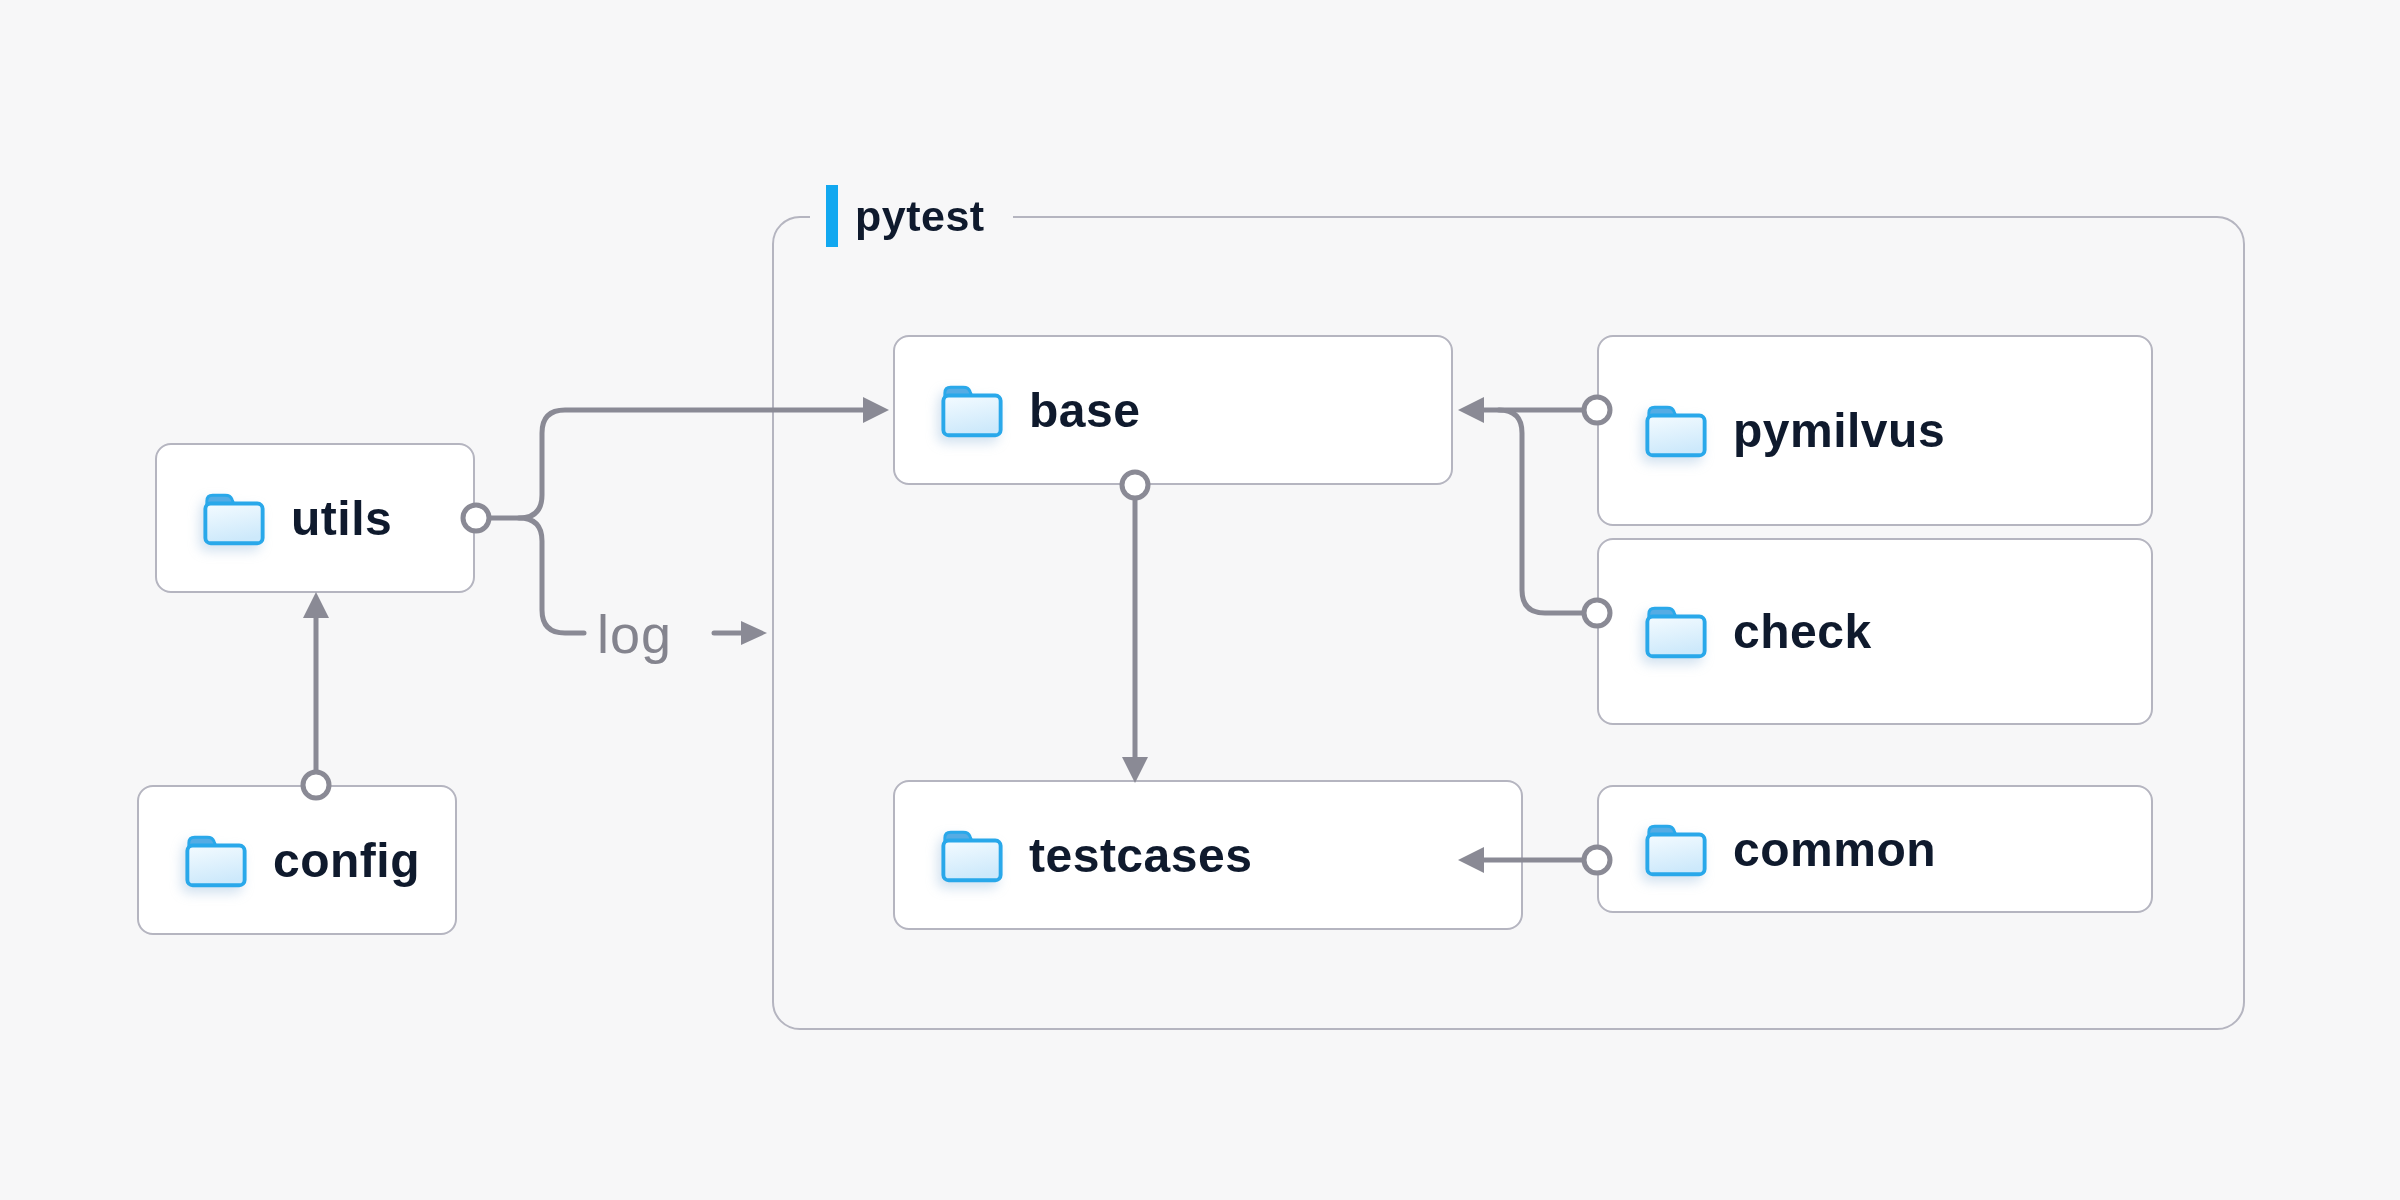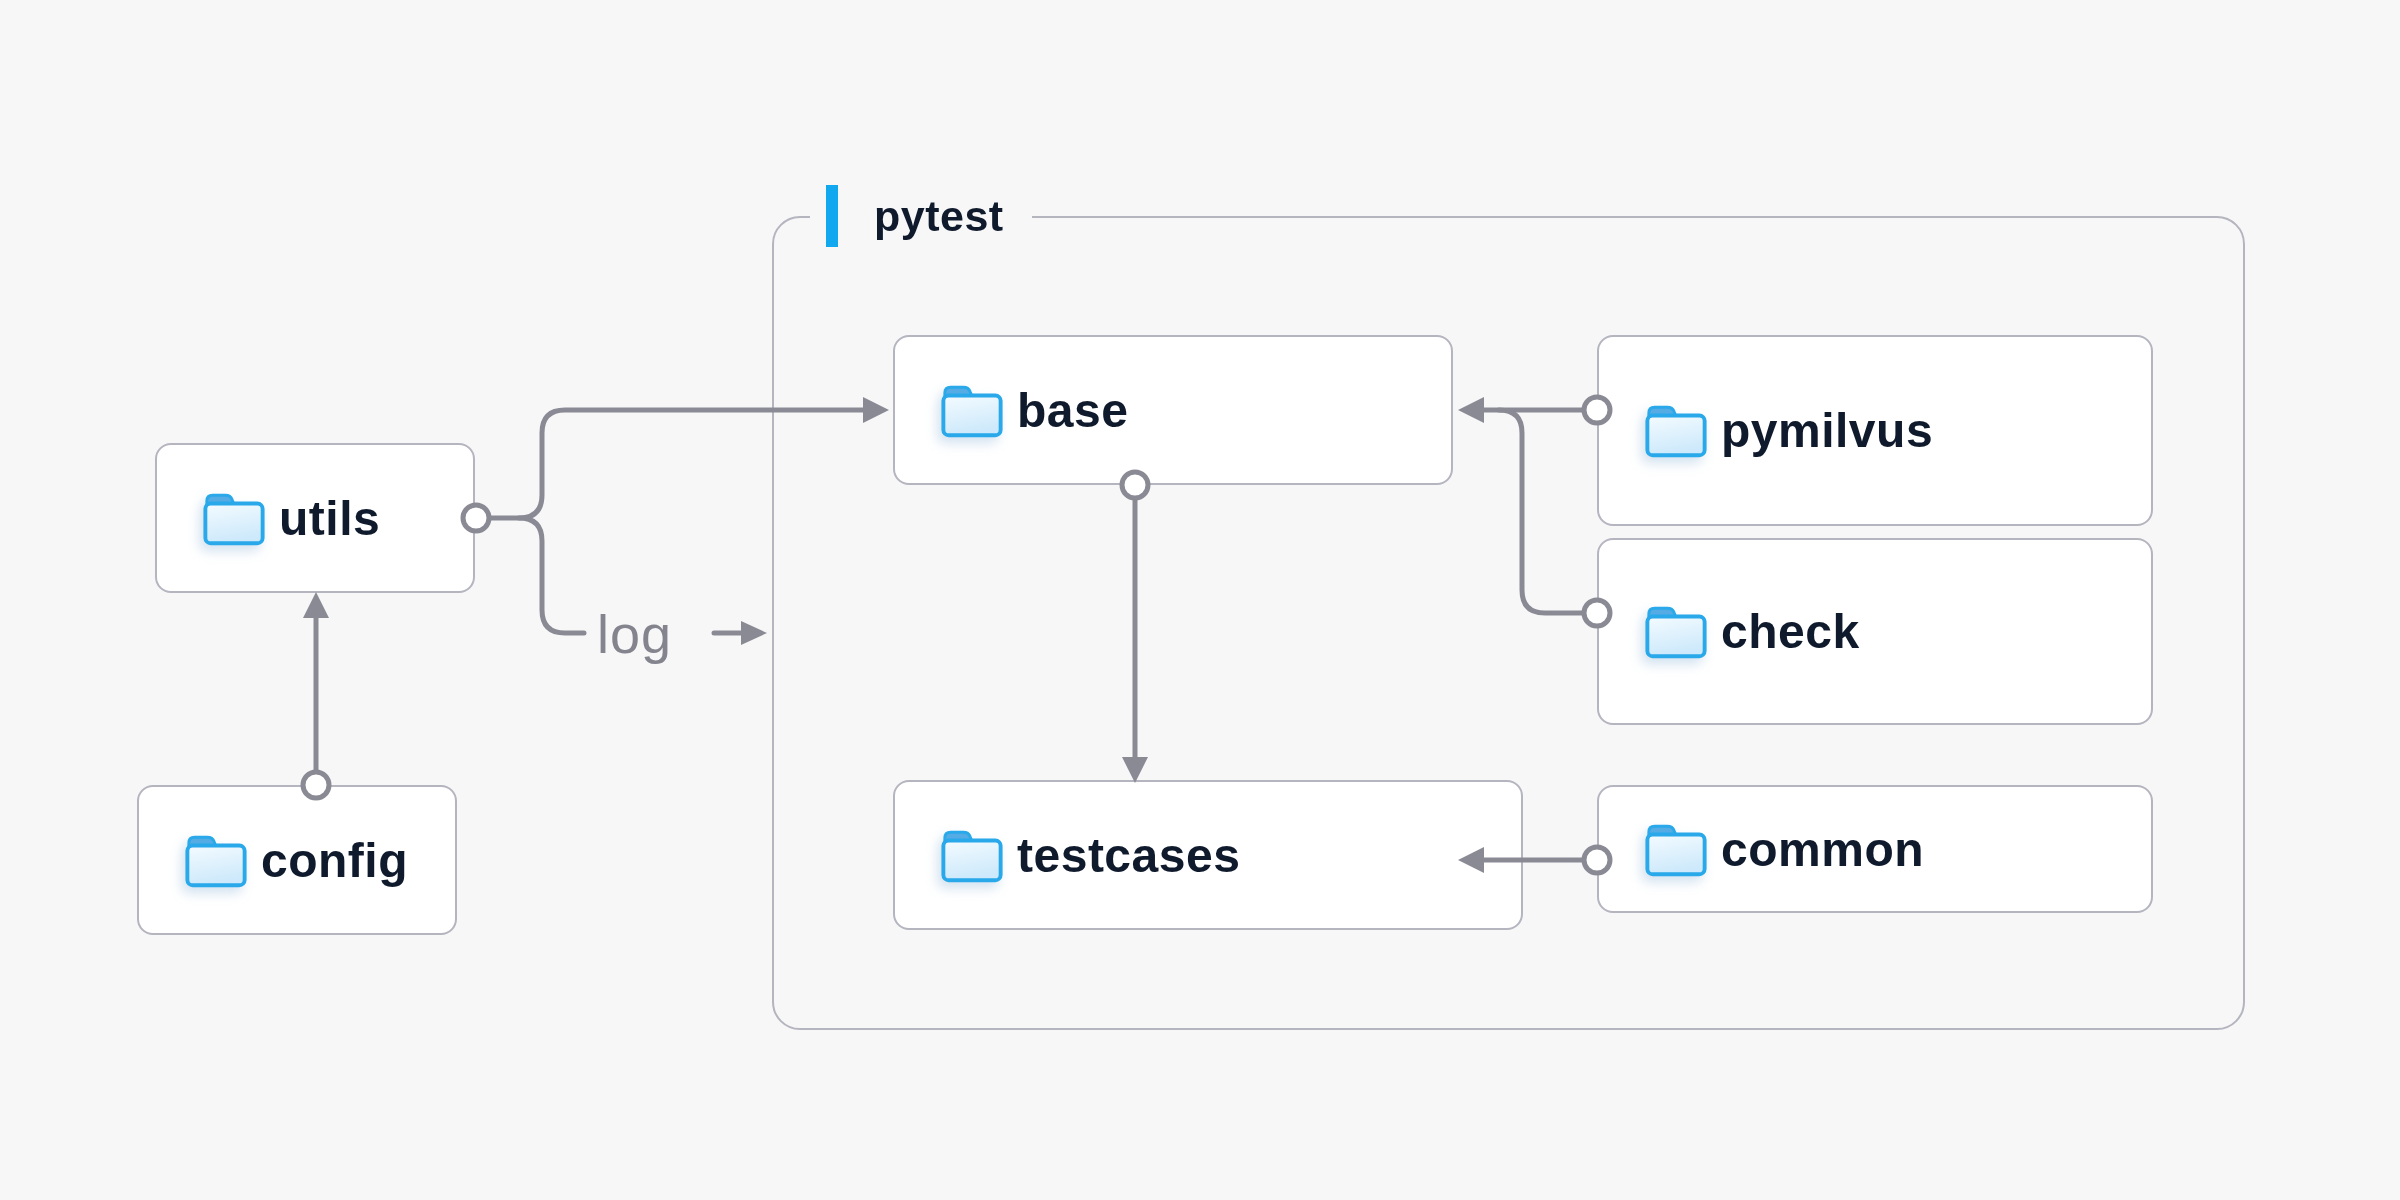--- a/index.html
+++ b/index.html
@@ -13,27 +13,27 @@
     width:2400px;height:1200px;background:var(--background);
     font-family:"Liberation Sans",sans-serif;position:relative;overflow:hidden;
   }
   .canvas{position:absolute;inset:0}
   .group{
     position:absolute;left:772px;top:216px;width:1473px;height:814px;
     border:2px solid var(--node-border);border-radius:28px;
   }
   .group-label{
     position:absolute;left:810px;top:183px;height:66px;
-    display:flex;align-items:center;gap:36px;
+    display:flex;align-items:center;gap:17px;
     background:var(--background);padding:0 28px 0 16px;z-index:3;
   }
   .accent-bar{width:12px;height:62px;background:var(--accent)}
   .group-label .txt{font-size:43px;font-weight:700;color:var(--text);letter-spacing:.5px}
   .node{
-    position:absolute;display:flex;align-items:center;gap:12px;padding-left:44px;
+    position:absolute;display:flex;align-items:center;gap:24px;padding-left:44px;
     background:var(--node-fill);border:2px solid var(--node-border);border-radius:16px;z-index:2;text-align:center;
   }
   .node .label{font-size:48px;font-weight:700;color:var(--text);letter-spacing:.5px}
   .folder-svg{width:66px;height:57px;filter:drop-shadow(-4px 6px 6px rgba(110,160,205,.30))}
   .log-label{
     position:absolute;left:597px;top:603px;z-index:2;
     font-size:54px;font-weight:500;color:var(--muted-text);letter-spacing:1px;
   }
   svg.overlay{position:absolute;inset:0;z-index:4;pointer-events:none}
   .edge path{stroke:var(--edge);stroke-width:5;fill:none;stroke-linecap:round}

